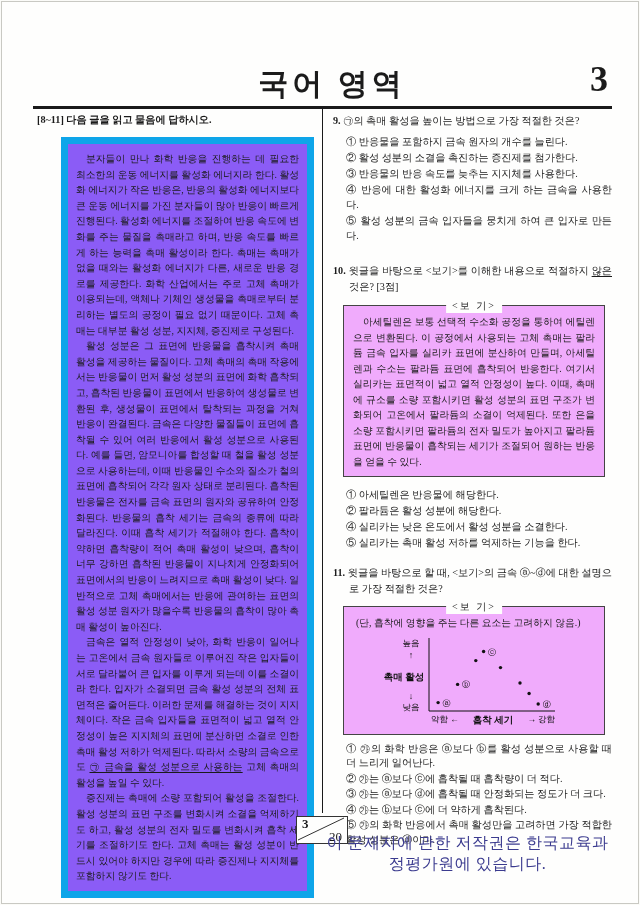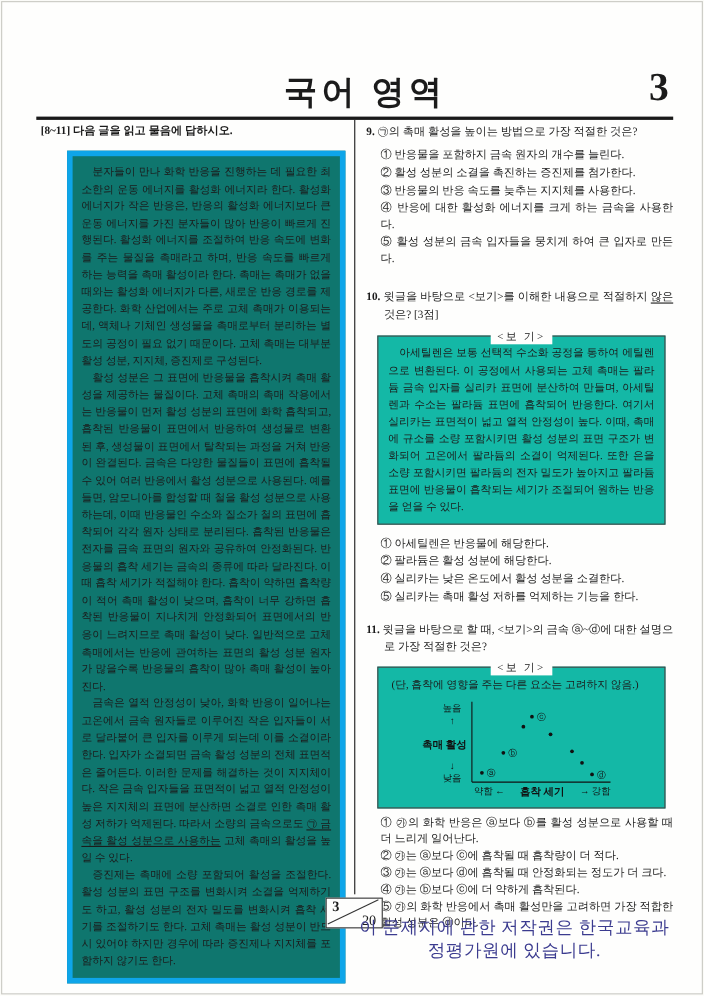--- a/index.html
+++ b/index.html
@@ -18,34 +18,34 @@
   .header-rule{position:absolute;top:106px;left:33px;width:579px;height:3px;background:#1a1a1a;}
   .column-divider{position:absolute;top:109px;left:322px;width:1px;height:704px;background:#1a1a1a;}
 
   
   .col-left{position:absolute;left:37px;top:112px;width:280px;font-size:10.2px;}
   .col-right{position:absolute;left:333px;top:113px;width:279px;font-size:10.2px;}
 
   .directions{font-weight:bold;line-height:15px;}
 
   .passage-box{margin:10px 0 0 24px;width:253px;box-sizing:border-box;
-    border:5px solid #0ea5e9;padding:7px 8px;background:#0f766e;}
+    border:7px solid #0ea5e9;padding:7px 8px;background:#8b5cf6;}
   .passage-box p{margin:0;text-indent:10px;text-align:justify;
     font-size:9.8px;line-height:15.6px;word-break:break-all;}
 
   .q-block{margin-top:11px;}
   .q-stem{line-height:16px;padding-left:16px;text-indent:-16px;text-align:justify;}
   .q-num{font-weight:bold;}
   .u{text-decoration:underline;text-underline-offset:2px;}
   .opts{margin-top:5px;}
   .opt{padding-left:13px;line-height:15px;margin:1px 0;text-align:justify;word-break:break-all;}
   .opt.tight{line-height:14.5px;}
 
   .boki-box{position:relative;margin:10px 0 0 10px;width:262px;box-sizing:border-box;
-    border:1px solid #444;padding:8px 9px 7px;background:#14b8a6;}
+    border:1px solid #444;padding:8px 9px 7px;background:#f0abfc;}
   .boki-label{position:absolute;top:-7px;left:50%;transform:translateX(-50%);
     background:#fefefd;padding:0 6px;font-size:10px;letter-spacing:2px;white-space:nowrap;}
   .boki-text{margin:0;text-indent:10px;text-align:justify;font-size:9.8px;line-height:15.5px;word-break:break-all;}
   .boki-note{font-size:9.8px;line-height:15.5px;padding-left:3px;}
 
   .volcano-chart{display:block;margin:4px 0 0 22px;}
   .volcano-chart text{fill:#111;font-family:"Liberation Serif","DejaVu Serif",serif;}
   .volcano-chart line{stroke:#111;stroke-width:1;}
 
   

